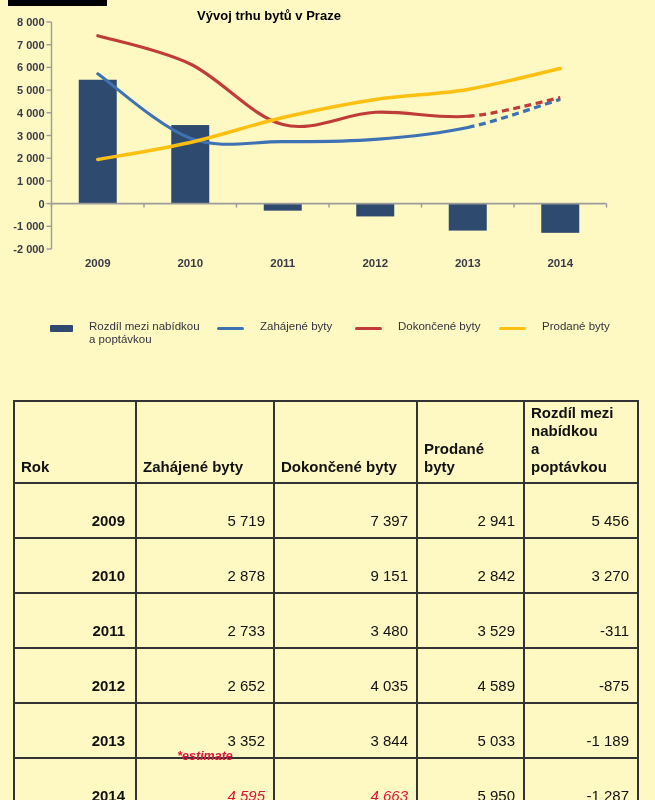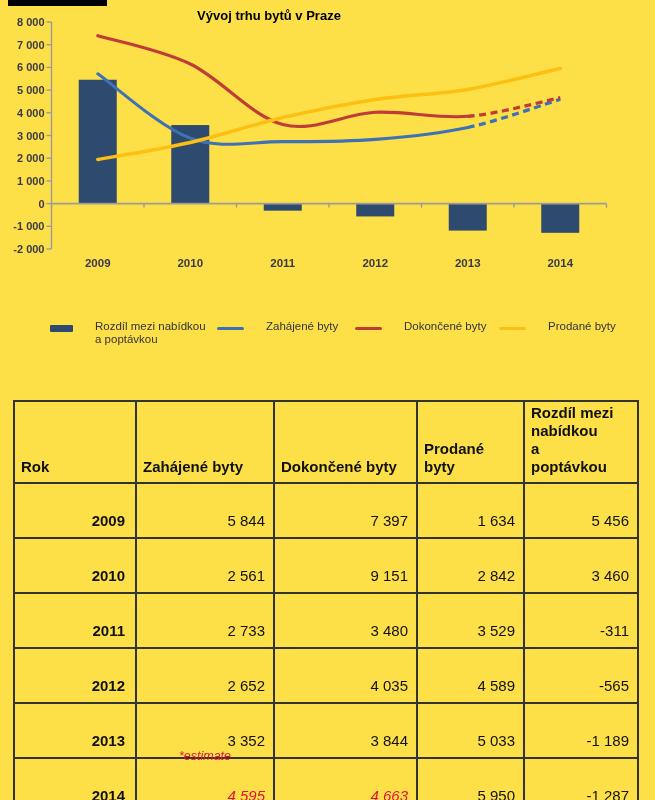--- a/index.html
+++ b/index.html
@@ -1,34 +1,34 @@
 <!DOCTYPE html>
 <html><head>
 <meta charset="utf-8">
 <style>
   html,body{margin:0;padding:0;background:#fff;}
   .page{
-    position:relative;width:655px;height:800px;background:#fde047;overflow:hidden;
+    position:relative;width:655px;height:800px;background:#fef9c3;overflow:hidden;
     font-family:"Liberation Sans", sans-serif;color:#1a1a1a;
   }
   .cropped-bar{position:absolute;left:8px;top:0;width:99px;height:6px;background:#000;}
   .chart-wrap{position:absolute;left:0;top:0;width:655px;height:290px;}
   .chart-title{
     position:absolute;left:0;top:8px;width:538px;text-align:center;
     font-size:13px;font-weight:bold;color:#000;
   }
   .chart-canvas{position:absolute;left:0;top:0;width:655px;height:290px;}
 
   
   .legend{position:absolute;left:0;top:316px;width:655px;height:44px;}
   .legend-item{position:absolute;display:flex;align-items:flex-start;}
   .legend-swatch-bar{width:23px;height:7px;margin-top:5px;border-radius:1px;flex:0 0 auto;}
   .legend-swatch-line{width:27px;height:3.2px;margin-top:7px;border-radius:2px;flex:0 0 auto;}
   .legend-label{
-    margin-left:22px;font-size:11.5px;line-height:13px;color:#33333f;
+    margin-left:16px;font-size:11.5px;line-height:13px;color:#33333f;
     white-space:pre-line;
   }
 
   
   .data-table{
     position:absolute;left:13px;top:400px;width:624px;
     border-collapse:collapse;table-layout:fixed;
     font-size:15px;color:#111;
   }
   .data-table th,.data-table td{border:2px solid #333;}
@@ -39,21 +39,21 @@
   }
   .data-table td{
     height:43px;vertical-align:bottom;text-align:right;
     padding:2px 8px 8px 2px;font-size:15px;
   }
   .data-table td.year{font-weight:bold;padding-right:10px;}
   .data-table td.estimate{font-style:italic;}
 
   .estimate-note{
     position:absolute;left:135px;top:749px;width:140px;text-align:center;
-    font-size:12.5px;font-style:italic;font-weight:normal;
+    font-size:12.5px;font-style:italic;font-weight:bold;
   }
   .source-line{
     position:absolute;left:33px;top:773px;font-size:12.5px;color:#1f1f1f;
   }
 </style>
 </head>
 <body>
 
 <div class="page">
 
@@ -149,45 +149,45 @@
         <th>Prodané
 byty</th>
         <th>Rozdíl mezi
 nabídkou
 a poptávkou</th>
       </tr>
     </thead>
     <tbody>
       <tr>
         <td class="year">2009</td>
-        <td>5 844</td>
+        <td>5 719</td>
         <td>7 397</td>
-        <td>1 634</td>
+        <td>2 941</td>
         <td>5 456</td>
       </tr>
       <tr>
         <td class="year">2010</td>
-        <td>2 561</td>
+        <td>2 878</td>
         <td>9 151</td>
         <td>2 842</td>
-        <td>3 460</td>
+        <td>3 270</td>
       </tr>
       <tr>
         <td class="year">2011</td>
         <td>2 733</td>
         <td>3 480</td>
         <td>3 529</td>
         <td>-311</td>
       </tr>
       <tr>
         <td class="year">2012</td>
         <td>2 652</td>
         <td>4 035</td>
         <td>4 589</td>
-        <td>-565</td>
+        <td>-875</td>
       </tr>
       <tr>
         <td class="year">2013</td>
         <td>3 352</td>
         <td>3 844</td>
         <td>5 033</td>
         <td>-1 189</td>
       </tr>
       <tr>
         <td class="year">2014</td>

